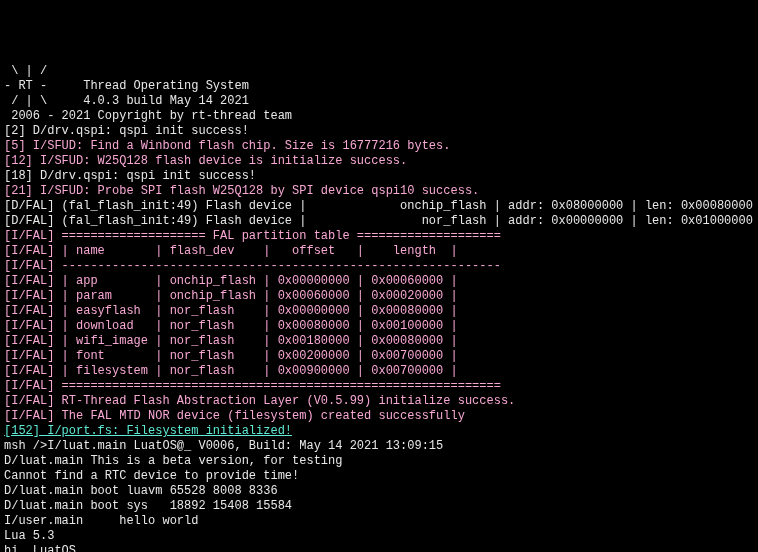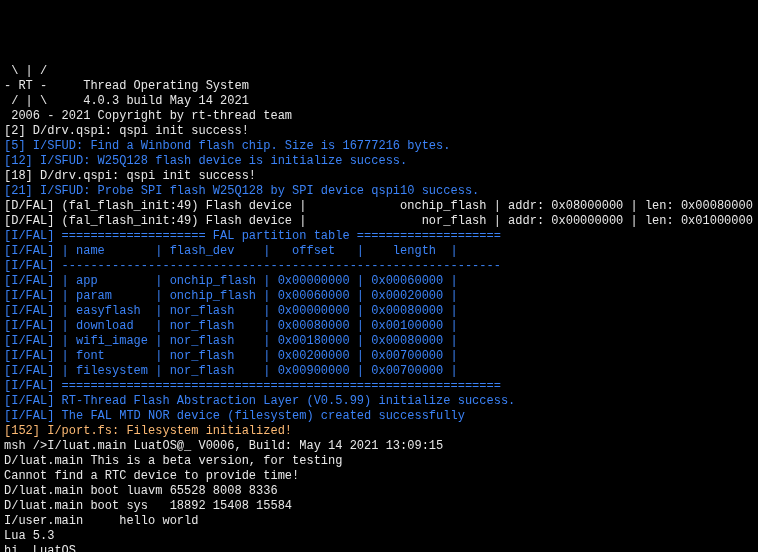--- a/index.html
+++ b/index.html
@@ -9,22 +9,22 @@
       font-size: 12px;
       line-height: 15px;
       padding: 4px;
       width: 758px;
       height: 552px;
       overflow: hidden;
       white-space: pre;
     }
     .line { display: block; }
     .white { color: #e8e8e8; }
-    .green { color: #3b82f6; }
-    .yellow { color: #fdba74; }
+    .green { color: #f9a8d4; }
+    .yellow { color: #5eead4; text-decoration: underline; }
   </style>
 </head>
 <body>
 
 
 
 <div id="terminal"><span class="line white"> \ | /</span><span class="line white">- RT -     Thread Operating System</span><span class="line white"> / | \     4.0.3 build May 14 2021</span><span class="line white"> 2006 - 2021 Copyright by rt-thread team</span><span class="line white">[2] D/drv.qspi: qspi init success!</span><span class="line green">[5] I/SFUD: Find a Winbond flash chip. Size is 16777216 bytes.</span><span class="line green">[12] I/SFUD: W25Q128 flash device is initialize success.</span><span class="line white">[18] D/drv.qspi: qspi init success!</span><span class="line green">[21] I/SFUD: Probe SPI flash W25Q128 by SPI device qspi10 success.</span><span class="line white">[D/FAL] (fal_flash_init:49) Flash device |             onchip_flash | addr: 0x08000000 | len: 0x00080000 | blk_size: 0x00000800 |initialized finish.</span><span class="line white">[D/FAL] (fal_flash_init:49) Flash device |                nor_flash | addr: 0x00000000 | len: 0x01000000 | blk_size: 0x00001000 |initialized finish.</span><span class="line green">[I/FAL] ==================== FAL partition table ====================</span><span class="line green">[I/FAL] | name       | flash_dev    |   offset   |    length  |</span><span class="line green">[I/FAL] -------------------------------------------------------------</span><span class="line green">[I/FAL] | app        | onchip_flash | 0x00000000 | 0x00060000 |</span><span class="line green">[I/FAL] | param      | onchip_flash | 0x00060000 | 0x00020000 |</span><span class="line green">[I/FAL] | easyflash  | nor_flash    | 0x00000000 | 0x00080000 |</span><span class="line green">[I/FAL] | download   | nor_flash    | 0x00080000 | 0x00100000 |</span><span class="line green">[I/FAL] | wifi_image | nor_flash    | 0x00180000 | 0x00080000 |</span><span class="line green">[I/FAL] | font       | nor_flash    | 0x00200000 | 0x00700000 |</span><span class="line green">[I/FAL] | filesystem | nor_flash    | 0x00900000 | 0x00700000 |</span><span class="line green">[I/FAL] =============================================================</span><span class="line green">[I/FAL] RT-Thread Flash Abstraction Layer (V0.5.99) initialize success.</span><span class="line green">[I/FAL] The FAL MTD NOR device (filesystem) created successfully</span><span class="line yellow">[152] I/port.fs: Filesystem initialized!</span><span class="line white">msh /&gt;I/luat.main LuatOS@_ V0006, Build: May 14 2021 13:09:15</span><span class="line white">D/luat.main This is a beta version, for testing</span><span class="line white">Cannot find a RTC device to provide time!</span><span class="line white">D/luat.main boot luavm 65528 8008 8336</span><span class="line white">D/luat.main boot sys   18892 15408 15584</span><span class="line white">I/user.main     hello world</span><span class="line white">Lua 5.3</span><span class="line white">hi, LuatOS</span></div>
 
 
 

